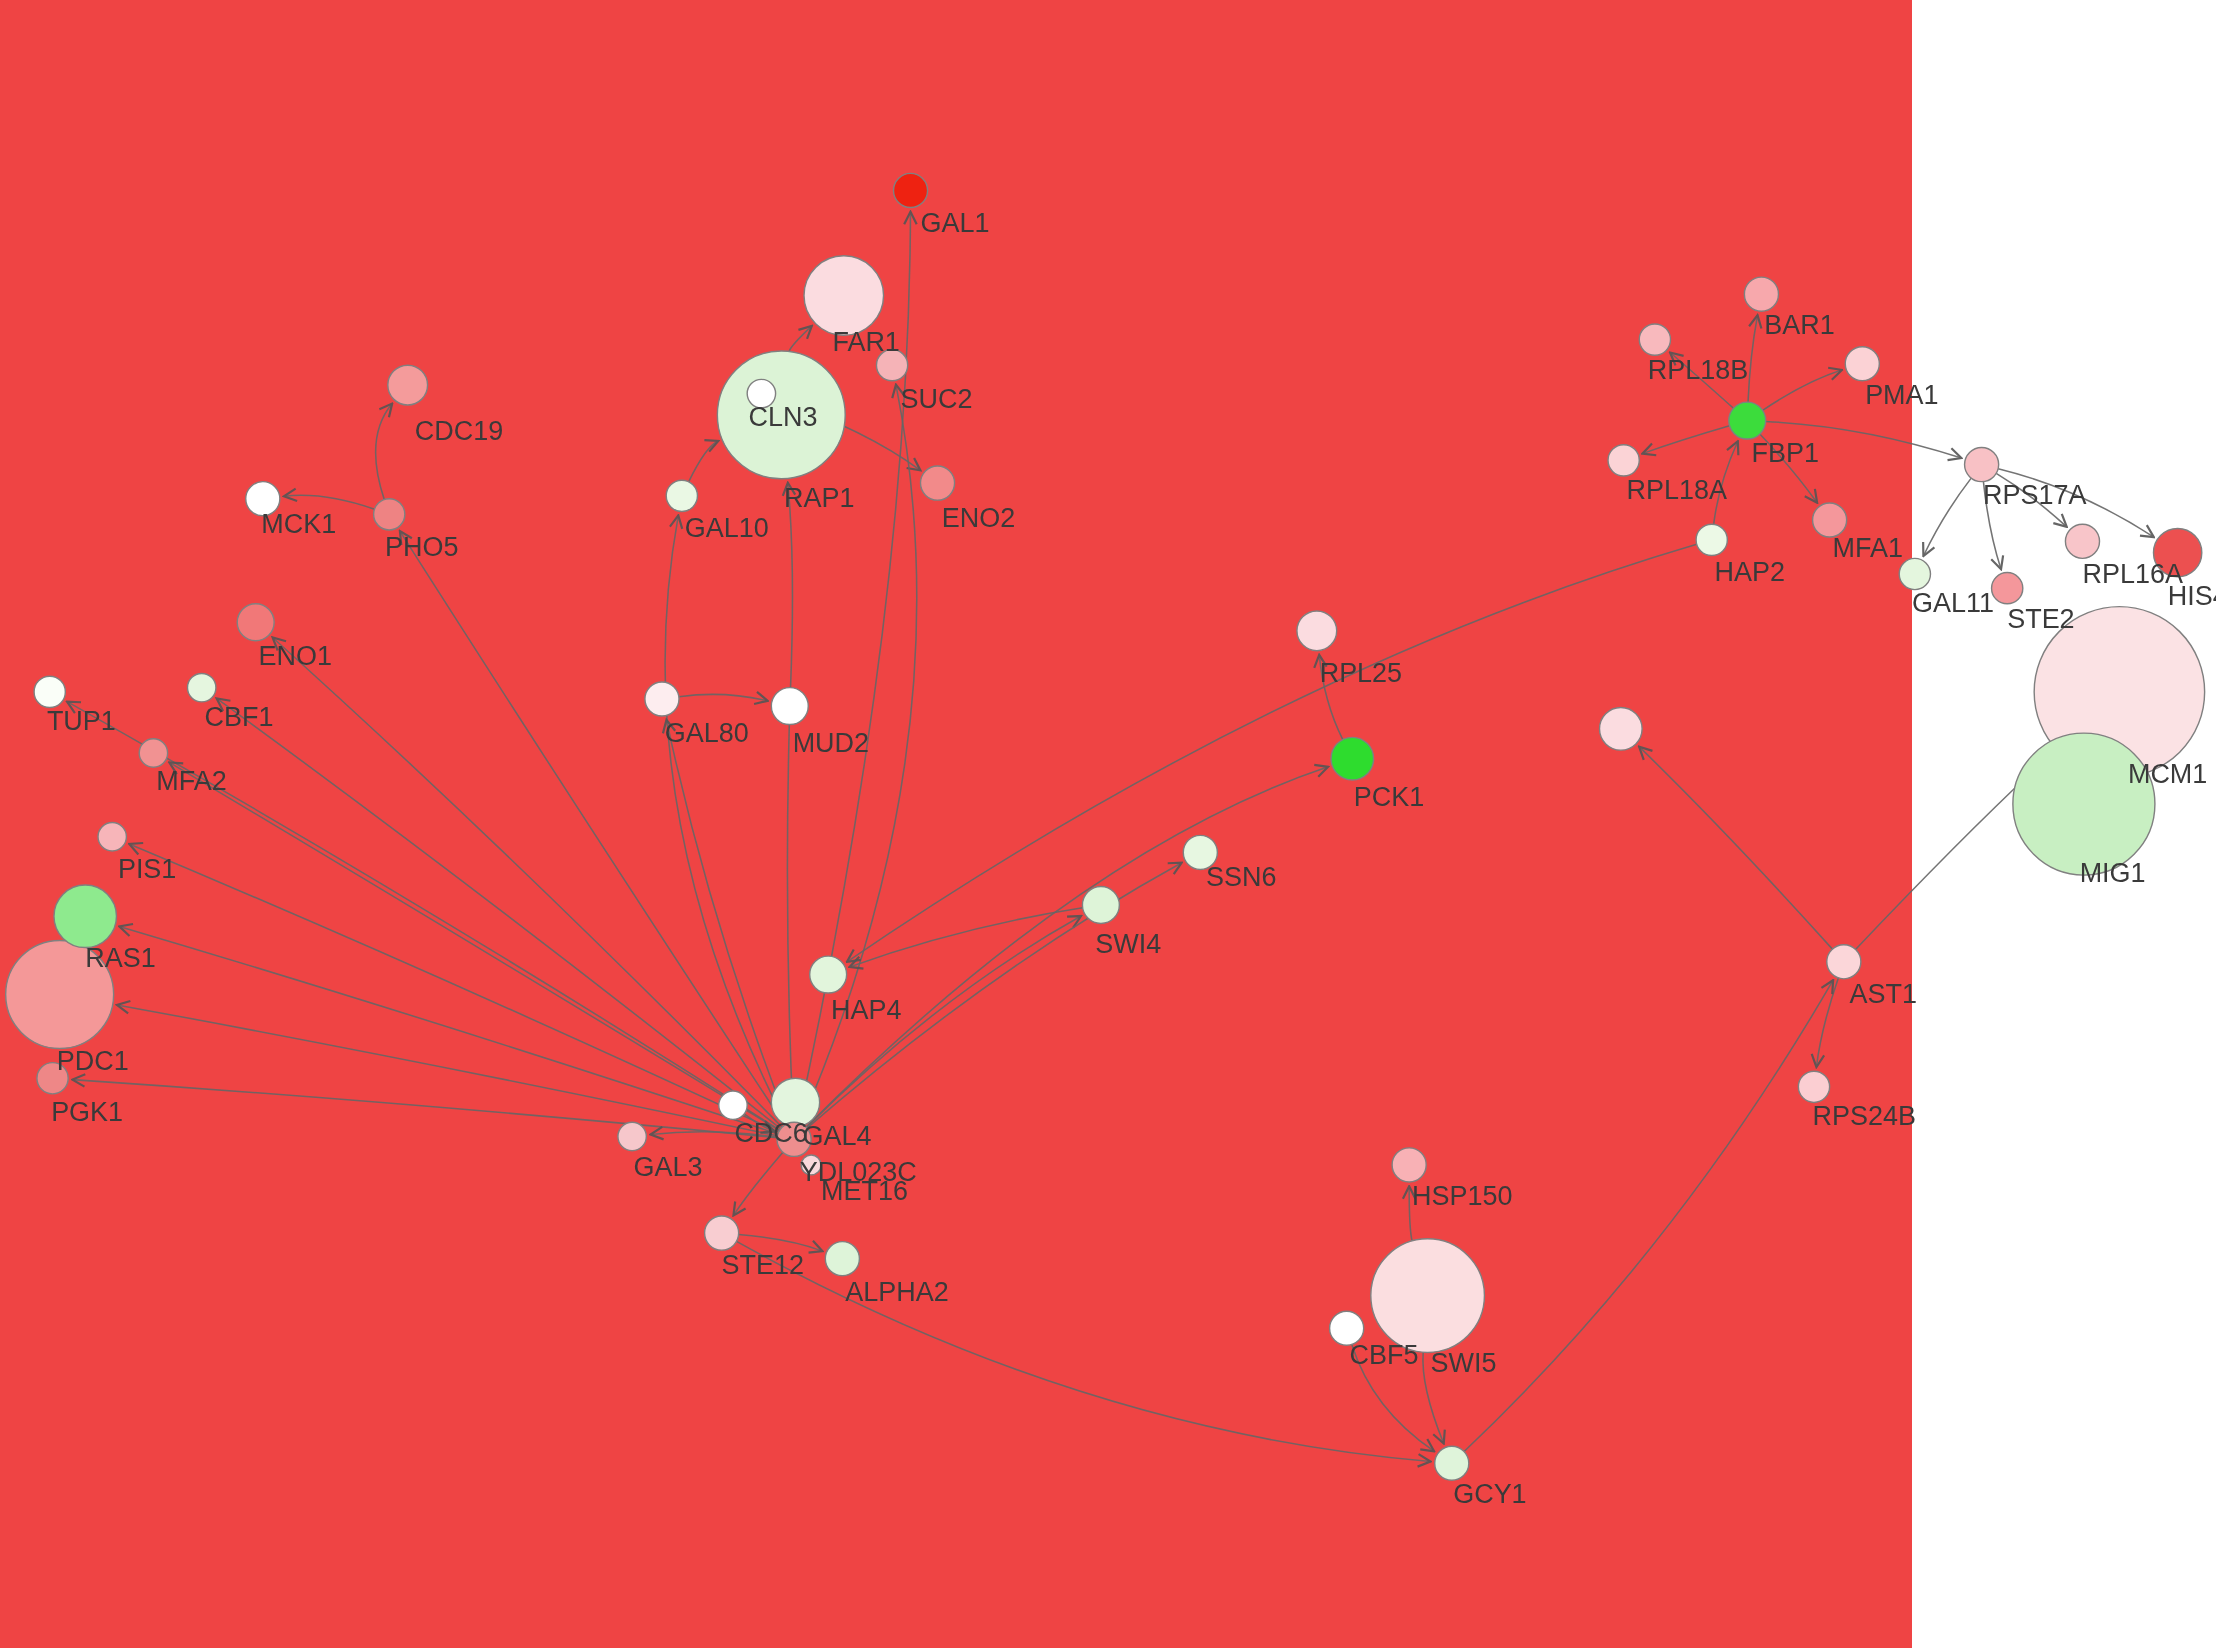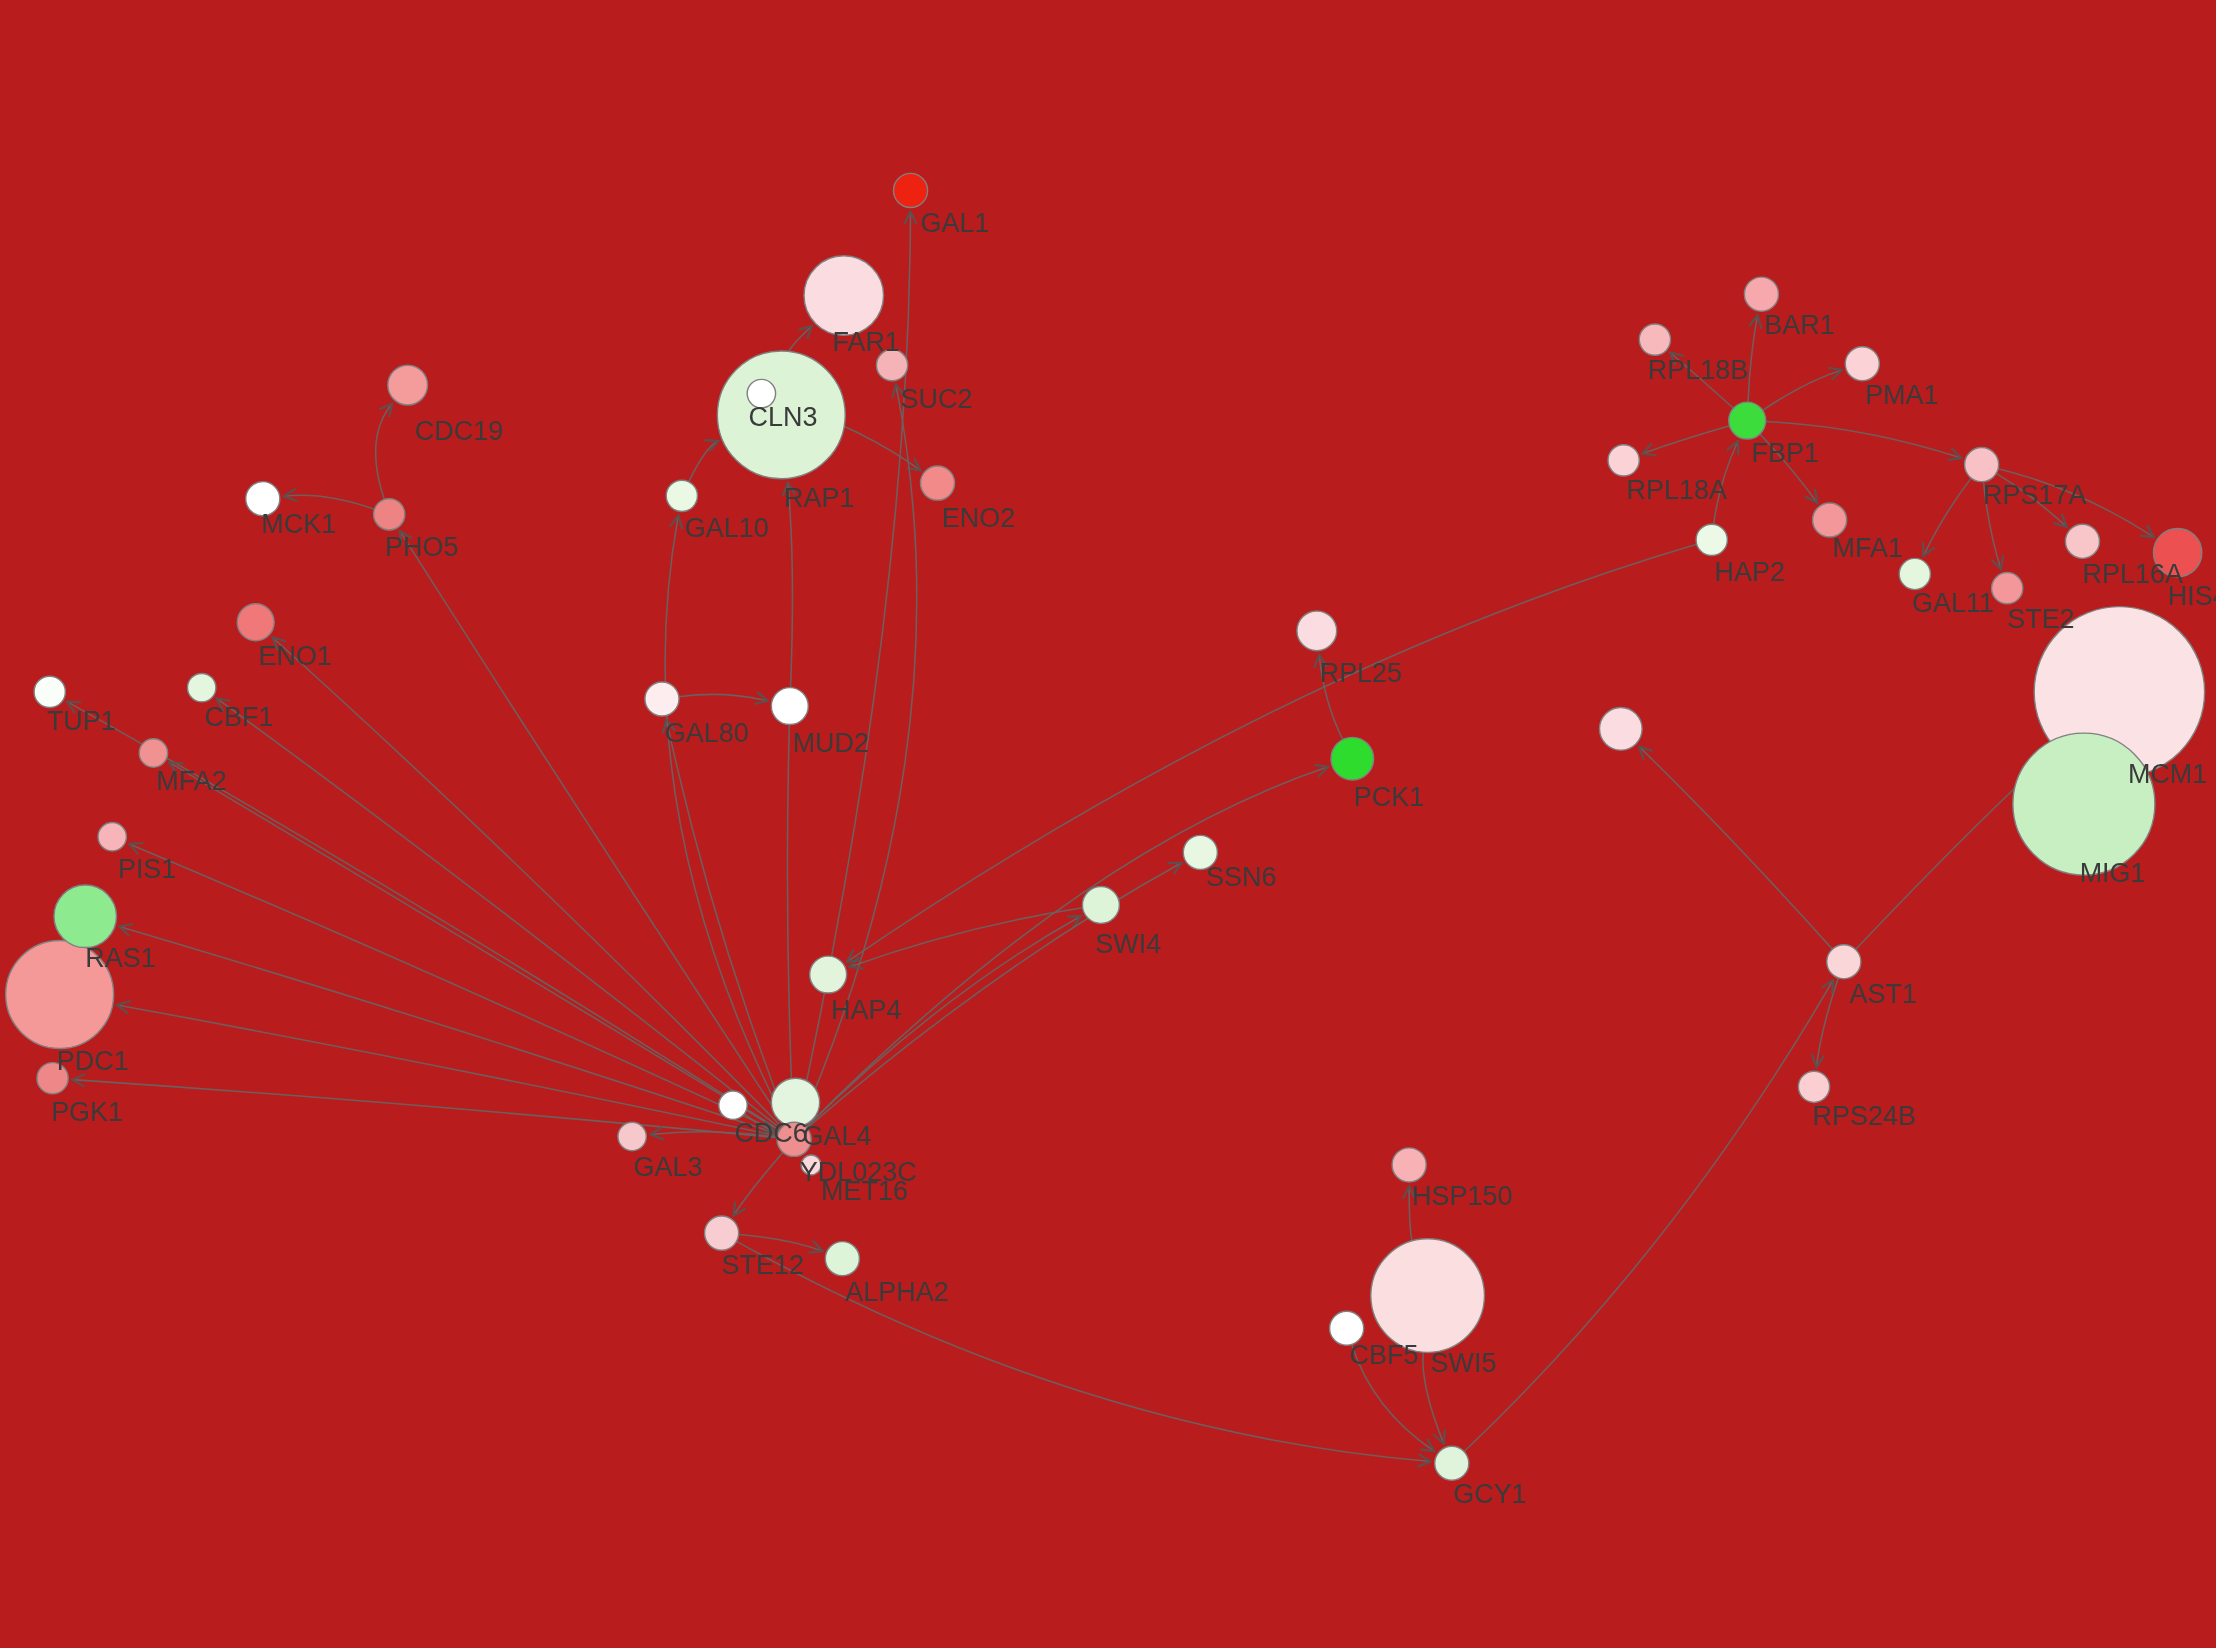--- a/index.html
+++ b/index.html
@@ -5,23 +5,23 @@
   html, body {
     margin: 0;
     padding: 0;
     background: #ffffff;
     width: 2216px;
     height: 1648px;
     overflow: hidden;
     font-family: "Liberation Sans", sans-serif;
   }
   #network-view {
-    width: 2216px;
+    width: 1912px;
     height: 1648px;
-    background: #b91c1c;
+    background: #ef4444;
   }
   svg { display: block; }
   .edge {
     fill: none;
     stroke: #666666;
     stroke-width: 1.1;
     opacity: 0.9;
   }
   .node {
     stroke: #808080;

